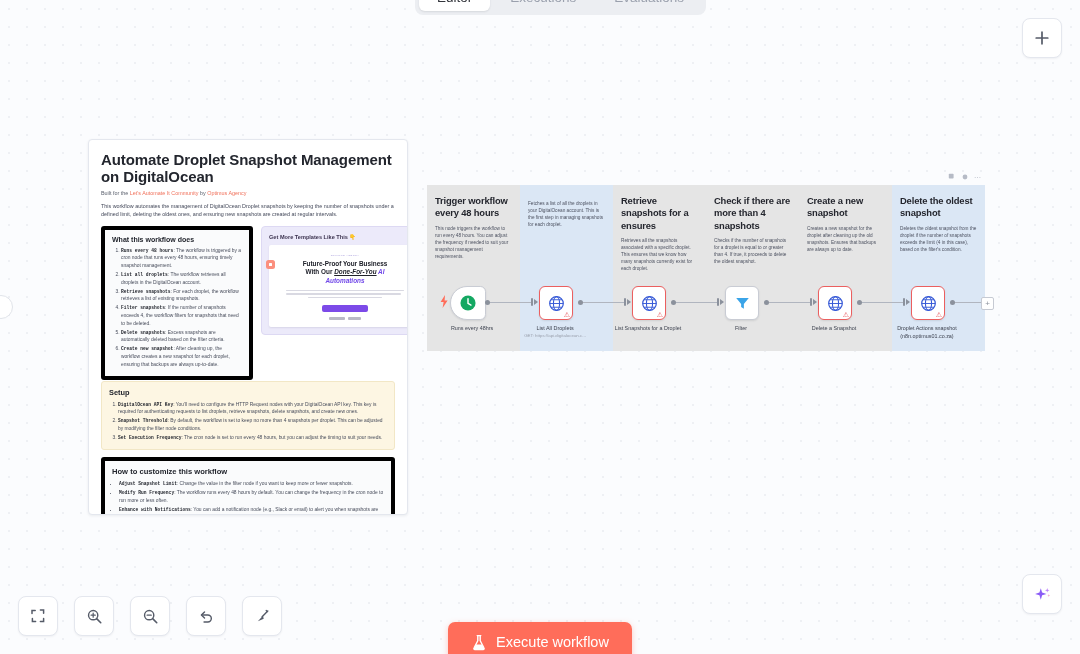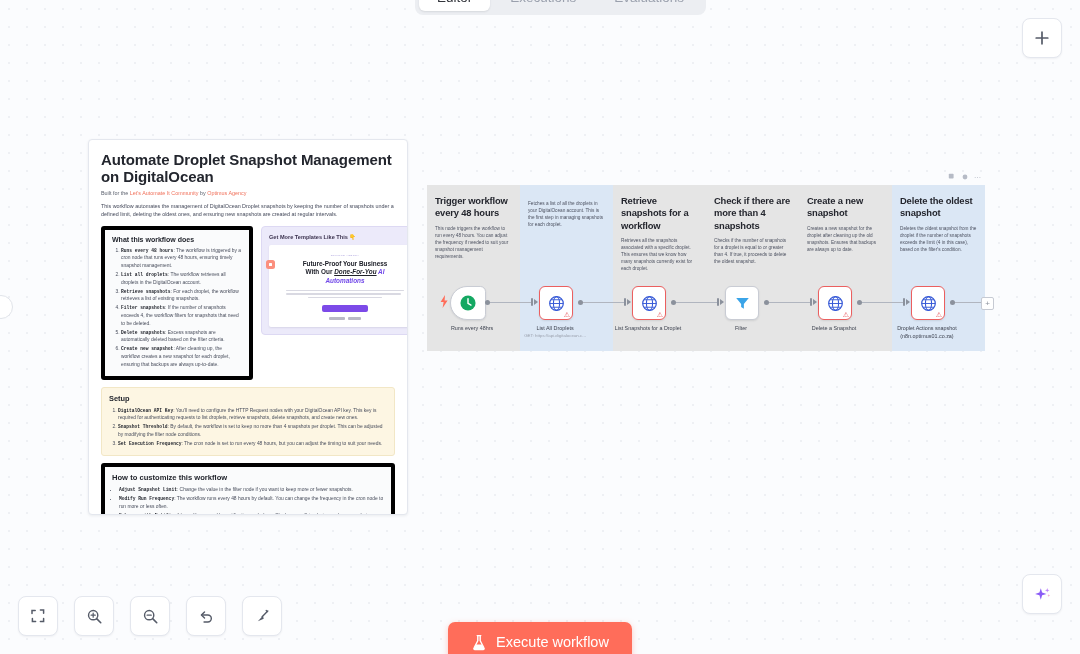--- a/index.html
+++ b/index.html
@@ -95,21 +95,21 @@
   .tpl-body span:nth-child(2){width:97%}
   .tpl-body span:nth-child(3){width:62%;margin-left:19%}
   .tpl-cta{margin-top:5px;width:46px;height:7px;border-radius:2px;background:#7c4ae8;}
   .tpl-foot{margin-top:5px;display:flex;gap:3px;align-items:center;}
   .tpl-foot i{display:block;height:3px;border-radius:1px;background:#b9b9c6;}
   .badge-l,.badge-r{position:absolute;width:9px;height:9px;border-radius:2.5px;
     display:flex;align-items:center;justify-content:center;}
   .badge-l{background:#fb8f7e;left:4px;top:33px;}
   .badge-l i,.badge-r i{display:block;width:3px;height:3px;background:#fff;border-radius:.5px;}
 
-  #setup-panel{margin-top:7px;background:#fdf6e3;border:1px solid #f2e7c6;border-radius:3px;padding:6px 7px;}
+  #setup-panel{margin-top:1px;background:#fdf6e3;border:1px solid #f2e7c6;border-radius:3px;padding:6px 7px;}
   #setup-panel h4{font-size:7.4px;}
   #customize-panel{margin-top:7px;}
   #customize-panel h4{font-size:7.6px;}
 
   
   #workflow-group{position:absolute;left:427px;top:185px;height:166px;z-index:12;}
   .group-tools{position:absolute;right:4px;top:-12px;display:flex;gap:5px;align-items:center;color:#b6bbc6;}
   .group-tools span{font-size:7px;}
   .nodes-row{display:flex;height:100%;}
   .node-col{width:93px;box-sizing:border-box;padding:10px 8px 0 8px;position:relative;}
@@ -298,21 +298,21 @@
 
   <div class="nodes-row">
     <div class="node-col plain">
       <div class="node-title">Trigger workflow every 48 hours</div>
       <div class="node-desc">This node triggers the workflow to run every 48 hours. You can adjust the frequency if needed to suit your snapshot management requirements.</div>
     </div>
     <div class="node-col shaded">
       <div class="node-desc">Fetches a list of all the droplets in your DigitalOcean account. This is the first step in managing snapshots for each droplet.</div>
     </div>
     <div class="node-col plain">
-      <div class="node-title">Retrieve snapshots for a workflow</div>
+      <div class="node-title">Retrieve snapshots for a ensures</div>
       <div class="node-desc">Retrieves all the snapshots associated with a specific droplet. This ensures that we know how many snapshots currently exist for each droplet.</div>
     </div>
     <div class="node-col plain">
       <div class="node-title">Check if there are more than 4 snapshots</div>
       <div class="node-desc">Checks if the number of snapshots for a droplet is equal to or greater than 4. If true, it proceeds to delete the oldest snapshot.</div>
     </div>
     <div class="node-col plain">
       <div class="node-title">Create a new snapshot</div>
       <div class="node-desc">Creates a new snapshot for the droplet after cleaning up the old snapshots. Ensures that backups are always up to date.</div>
     </div>

